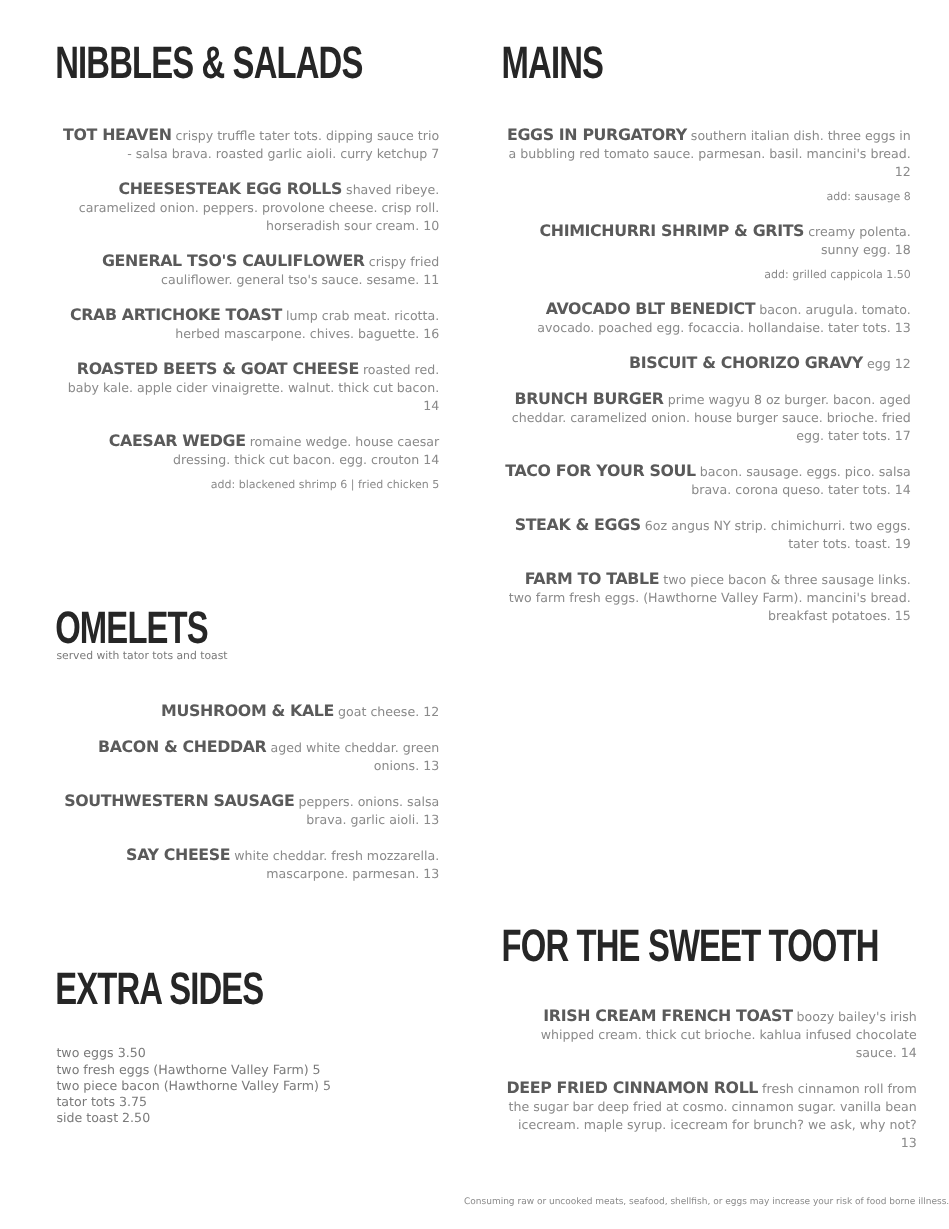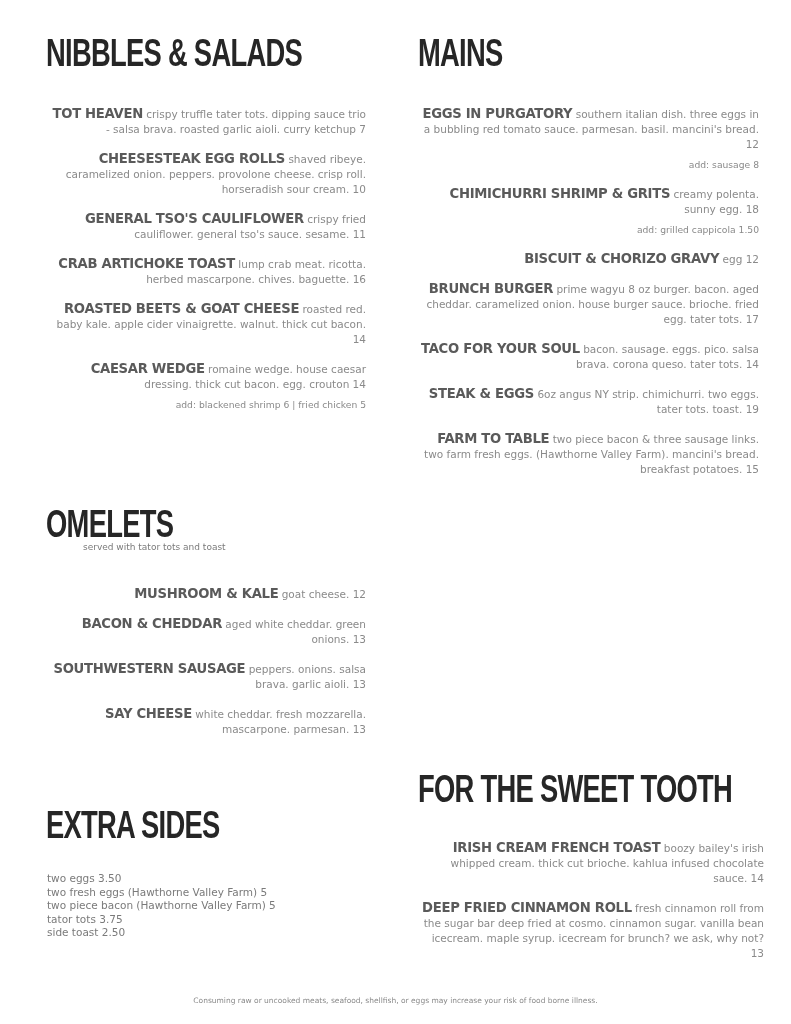--- a/index.html
+++ b/index.html
@@ -13,29 +13,28 @@
     line-height: 38px;
     letter-spacing: -1px;
     transform: scaleX(0.72);
     transform-origin: left top;
     white-space: nowrap;
   }
   .subnote {
     position: absolute;
     font-size: 9px;
     color: #7a7a7a;
-    margin-left: 36px;
   }
   .col { position: absolute; text-align: right; }
   .item { margin: 0 0 14px 0; font-size: 10.5px; line-height: 15px; color: #8a8a8a; }
   .item .name { font-weight: bold; color: #5a5a5a; font-size: 13.2px; letter-spacing: -0.3px; }
   .item .desc { color: #8a8a8a; }
   .addon { font-size: 9.2px; color: #8a8a8a; margin: -8px 0 14px 0; line-height: 14px; }
   .sides { position: absolute; font-size: 10.5px; line-height: 13.6px; color: #7a7a7a; }
-  .footer { position: absolute; left: 0; width: 791px; top: 996px; text-align: center; font-size: 7.5px; color: #8a8a8a; }
+  .footer { position: absolute; left: 0; width: 791px; top: 996px; text-align: right; font-size: 7.5px; color: #8a8a8a; }
 </style>
 </head>
 <body>
 
 <div class="heading" style="left:46px; top:34px;">NIBBLES &amp; SALADS</div>
 <div class="col" style="left:46px; top:106px; width:320px;">
   <div class="item"><span class="name">TOT HEAVEN</span> <span class="desc">crispy truffle tater tots. dipping sauce trio - salsa brava. roasted garlic aioli. curry ketchup 7</span></div>
   <div class="item"><span class="name">CHEESESTEAK EGG ROLLS</span> <span class="desc">shaved ribeye. caramelized onion. peppers. provolone cheese. crisp roll. horseradish sour cream. 10</span></div>
   <div class="item"><span class="name">GENERAL TSO'S CAULIFLOWER</span> <span class="desc">crispy fried cauliflower. general tso's sauce. sesame. 11</span></div>
   <div class="item"><span class="name">CRAB ARTICHOKE TOAST</span> <span class="desc">lump crab meat. ricotta. herbed mascarpone. chives. baguette. 16</span></div>
@@ -61,20 +60,21 @@
   <div>tator tots  3.75</div>
   <div>side toast  2.50</div>
 </div>
 
 <div class="heading" style="left:418px; top:34px;">MAINS</div>
 <div class="col" style="left:419px; top:106px; width:340px;">
   <div class="item"><span class="name">EGGS IN PURGATORY</span> <span class="desc">southern italian dish. three eggs in a bubbling red tomato sauce. parmesan. basil. mancini's bread. 12</span></div>
   <div class="addon">add: sausage 8</div>
   <div class="item"><span class="name">CHIMICHURRI SHRIMP &amp; GRITS</span> <span class="desc">creamy polenta. sunny egg. 18</span></div>
   <div class="addon">add: grilled cappicola 1.50</div>
+  <div class="item"><span class="name">AVOCADO BLT BENEDICT</span> <span class="desc">bacon. arugula. tomato. avocado. poached egg. focaccia. hollandaise. tater tots. 13</span></div>
   <div class="item"><span class="name">BISCUIT &amp; CHORIZO GRAVY</span> <span class="desc">egg 12</span></div>
   <div class="item"><span class="name">BRUNCH BURGER</span> <span class="desc">prime wagyu 8 oz burger. bacon. aged cheddar. caramelized onion. house burger sauce. brioche. fried egg. tater tots. 17</span></div>
   <div class="item"><span class="name">TACO FOR YOUR SOUL</span> <span class="desc">bacon. sausage. eggs. pico. salsa brava. corona queso. tater tots. 14</span></div>
   <div class="item"><span class="name">STEAK &amp; EGGS</span> <span class="desc">6oz angus NY strip. chimichurri. two eggs. tater tots. toast. 19</span></div>
   <div class="item"><span class="name">FARM TO TABLE</span> <span class="desc">two piece bacon &amp; three sausage links. two farm fresh eggs. (Hawthorne Valley Farm). mancini's bread. breakfast potatoes. 15</span></div>
 </div>
 
 <div class="heading" style="left:418px; top:770px;">FOR THE SWEET TOOTH</div>
 <div class="col" style="left:419px; top:840px; width:345px;">
   <div class="item"><span class="name">IRISH CREAM FRENCH TOAST</span> <span class="desc">boozy bailey's irish whipped cream. thick cut brioche. kahlua infused chocolate sauce. 14</span></div>

